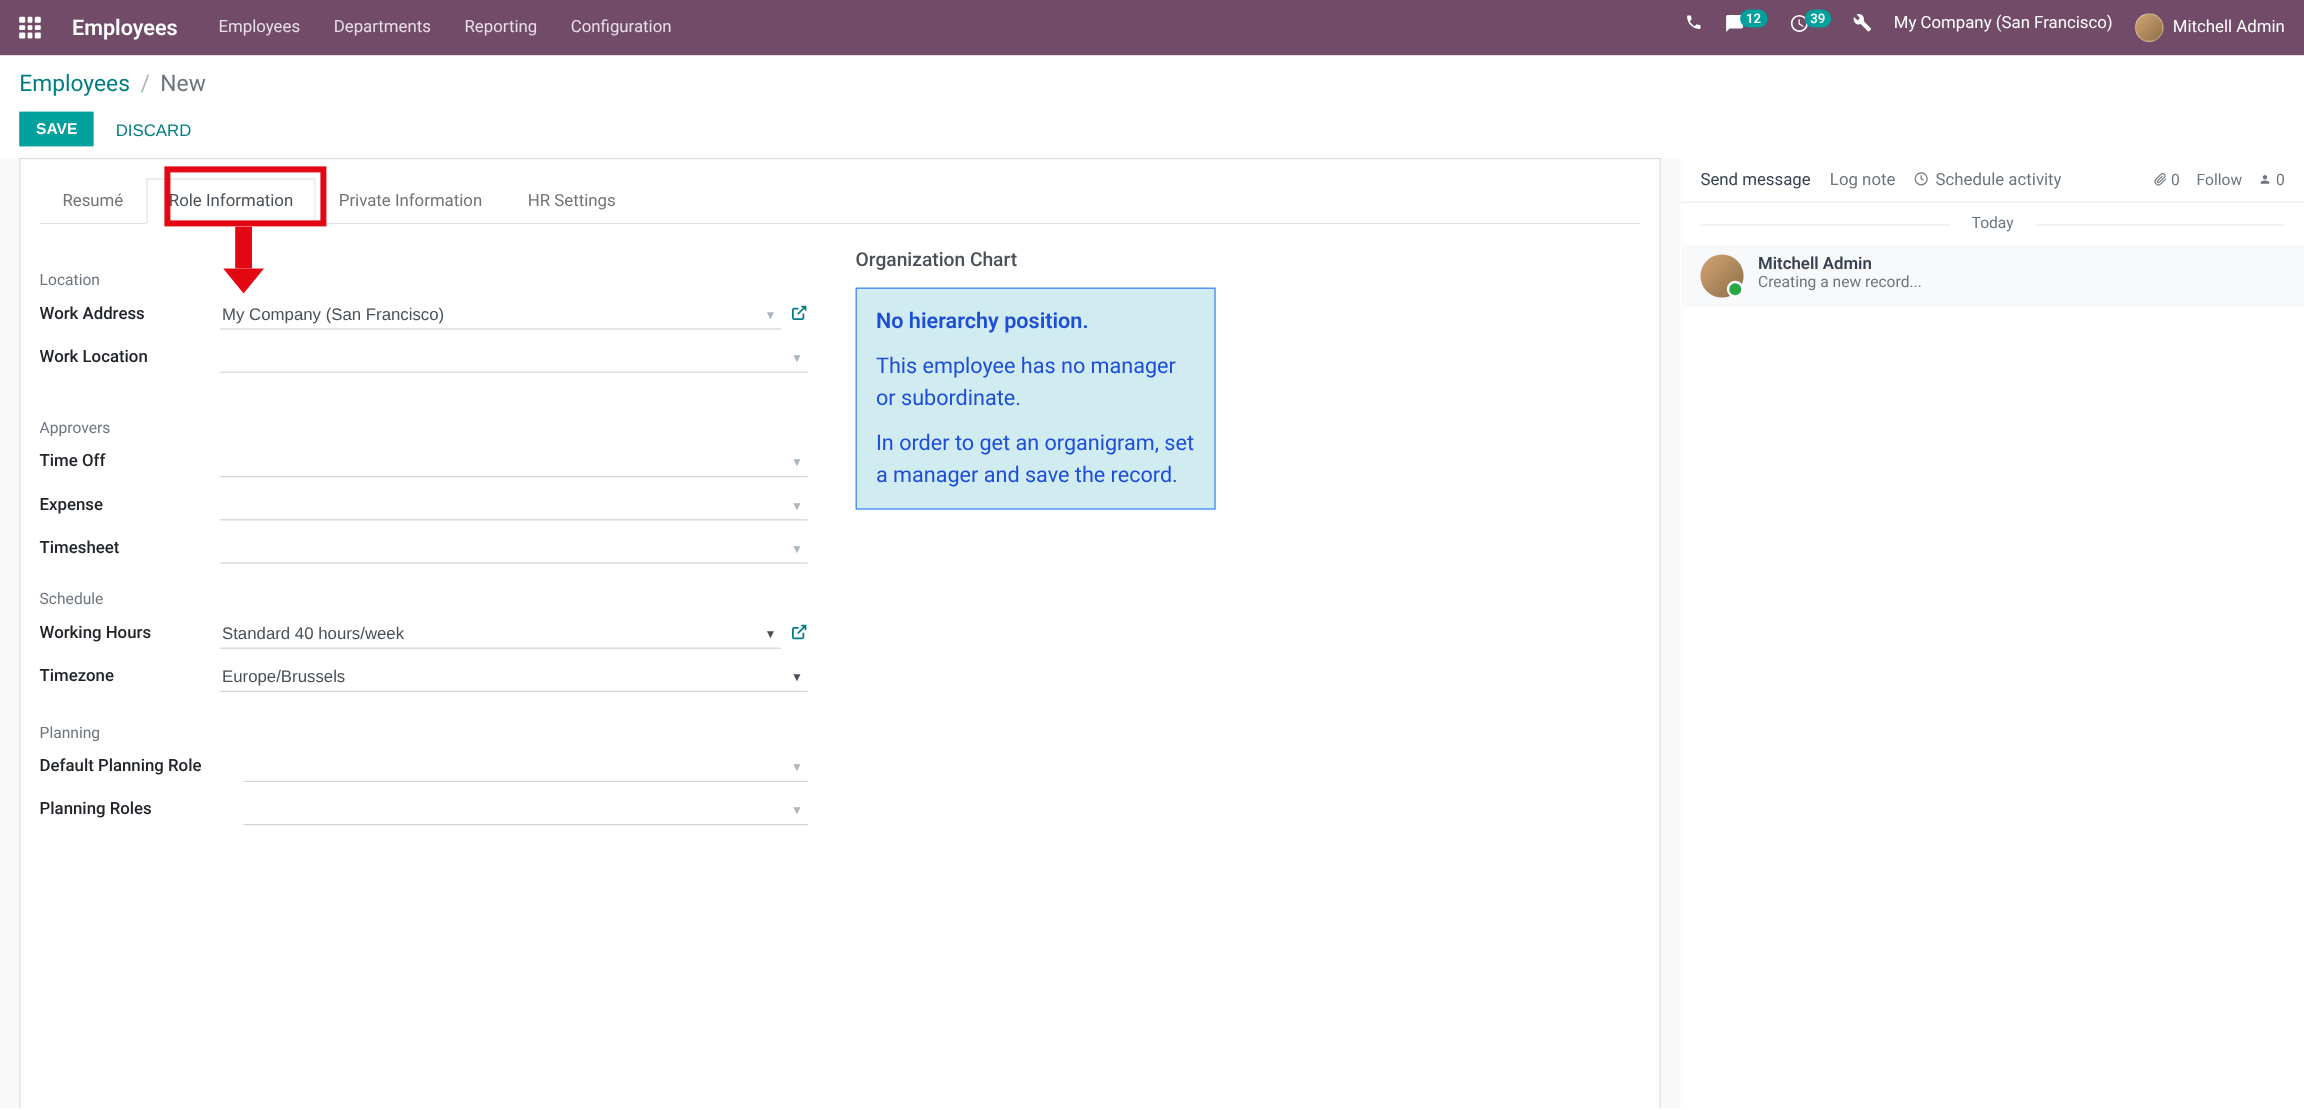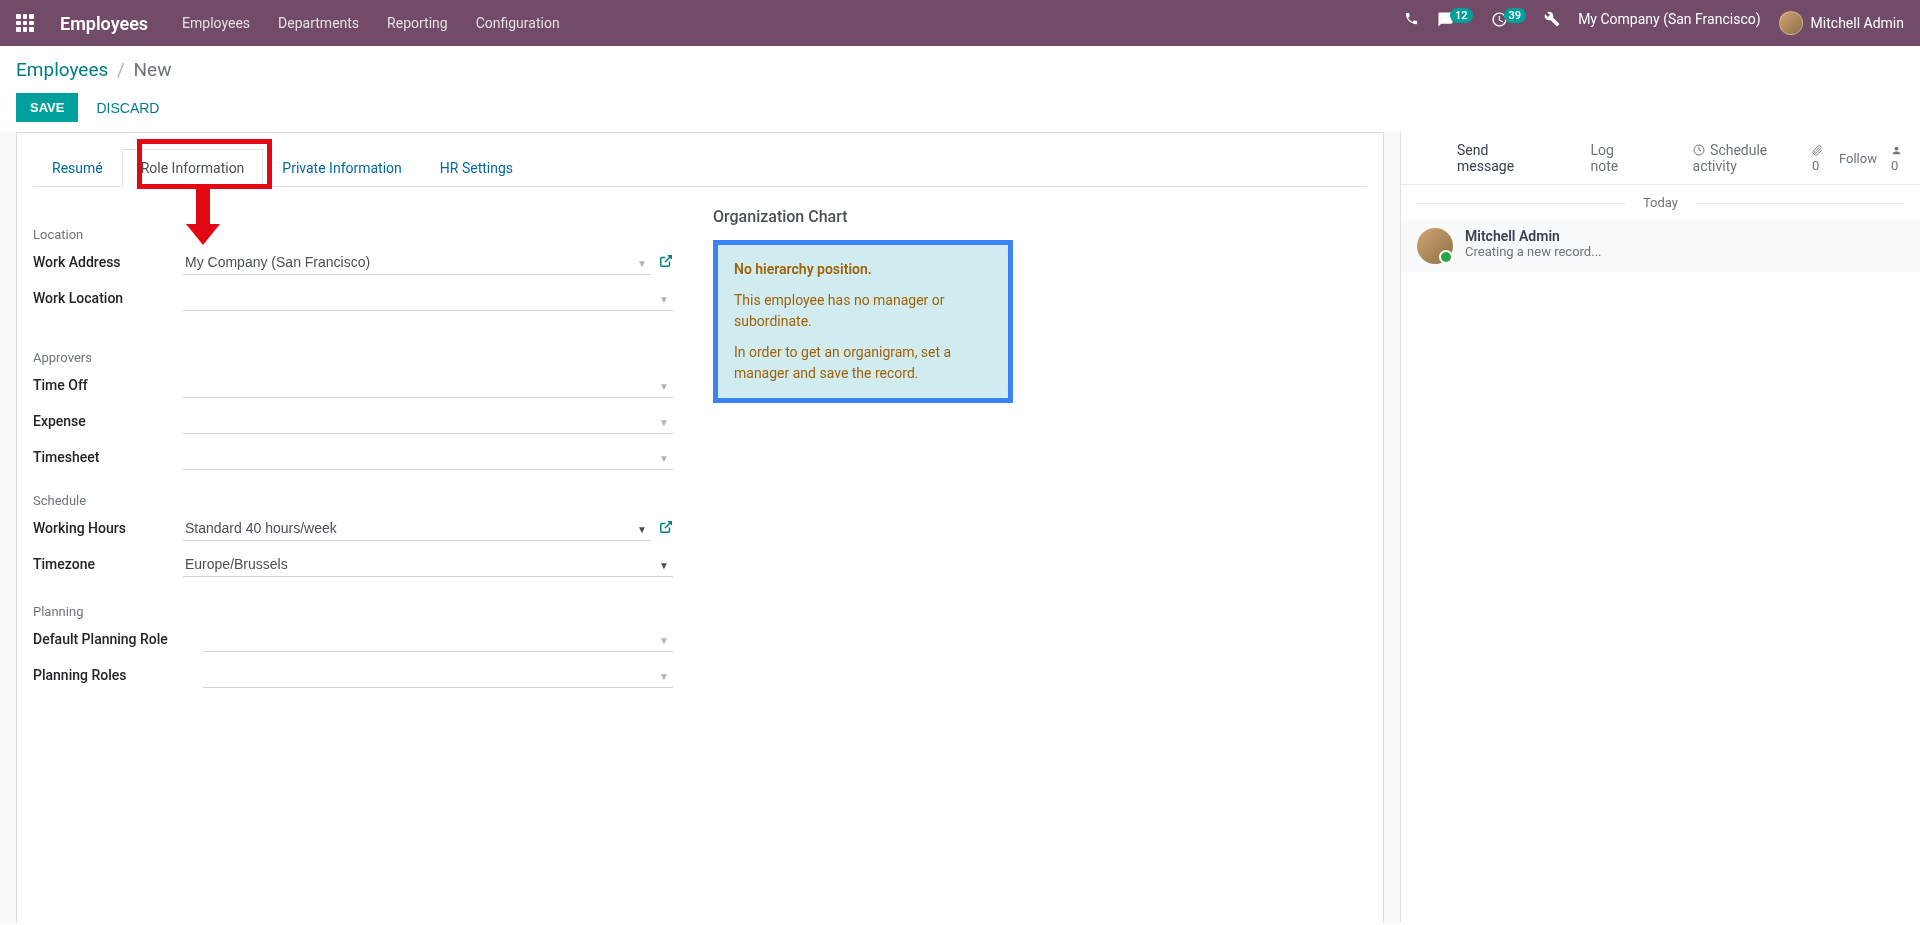--- a/index.html
+++ b/index.html
@@ -30,50 +30,50 @@
 .btn-save { background: #00A09D; color: #fff; border: none; padding: 7px 14px; font-weight: 600; font-size: 13px; cursor: pointer; }
 .btn-discard { background: none; border: none; color: #017E84; font-size: 14px; cursor: pointer; padding: 6px 8px; }
 
 
 .main-area { display: flex; height: calc(925px - 46px - 88px); }
 .form-sheet-bg { flex: 1; background: #f9f9f9; padding: 0; overflow-y: scroll; position: relative; }
 .form-sheet { background: #fff; margin: 0 16px 16px; border: 1px solid #ddd; min-height: 820px; padding: 16px 16px 24px; }
 
 
 .tabs { display: flex; border-bottom: 1px solid #dee2e6; margin-bottom: 20px; position: relative; }
-.tab { padding: 10px 18px; cursor: pointer; color: #0369a1; background: #fff; border: 1px solid transparent; border-bottom: none; font-size: 14px; }
+.tab { padding: 10px 18px; cursor: pointer; color: #737373; background: #fff; border: 1px solid transparent; border-bottom: none; font-size: 14px; }
 .tab.active { border: 1px solid #dee2e6; border-bottom: 1px solid #fff; margin-bottom: -1px; color: #495057; }
 
 .highlight-box { position: absolute; border: 5px solid #E30613; pointer-events: none; top: -10px; left: 104px; width: 135px; height: 50px; }
 .highlight-arrow { position: absolute; top: 40px; left: 150px; pointer-events: none; }
 
 
 .form-columns { display: flex; gap: 40px; }
 .col-left { flex: 1; max-width: 640px; }
 .col-right { width: 300px; }
 .section-title { font-size: 13px; color: #6c757d; margin: 20px 0 8px; }
 .field-row { display: flex; align-items: flex-start; margin-bottom: 8px; min-height: 28px; }
 .field-label { width: 150px; color: #212529; font-weight: 500; font-size: 14px; padding-top: 4px; }
 .field-value { flex: 1; position: relative; }
 .m2o-input { width: 100%; border: none; border-bottom: 1px solid #ced4da; padding: 4px 20px 4px 2px; font-size: 14px; color: #495057; background: transparent; outline: none; }
 .m2o-caret { position: absolute; right: 4px; top: 8px; color: #adb5bd; font-size: 10px; pointer-events: none; }
 .external-link { color: #017E84; margin-left: 8px; cursor: pointer; }
 .address-lines { color: #495057; font-size: 14px; line-height: 1.45; margin-top: 2px; }
 
 
 .org-title { font-size: 16px; color: #495057; font-weight: 500; margin-bottom: 14px; }
-.alert-info { background: #d1ecf1; border: 5px solid #3b82f6; color: #a16207; padding: 14px 16px; font-size: 14px; line-height: 1.5; }
+.alert-info { background: #d1ecf1; border: 1px solid #3b82f6; color: #1d4ed8; padding: 14px 16px; font-size: 18px; line-height: 1.5; }
 .alert-info p { margin-bottom: 10px; }
 .alert-info p:last-child { margin-bottom: 0; }
 .alert-strong { font-weight: 600; }
 
 
 .chatter { width: 520px; border-left: 1px solid #dee2e6; background: #fff; display: flex; flex-direction: column; }
 .chatter-top { display: flex; align-items: center; padding: 10px 16px; border-bottom: 1px solid #e9ecef; gap: 16px; font-size: 14px; color: #6c757d; }
-.chatter-action { cursor: pointer; color: #6c757d; margin-left: 40px; }
+.chatter-action { cursor: pointer; color: #6c757d; }
 .chatter-action.primary { color: #374151; }
 .chatter-right { margin-left: auto; display: flex; align-items: center; gap: 14px; font-size: 13px; color: #6c757d; }
 .chatter-body { flex: 1; overflow-y: auto; }
 .chatter-date { text-align: center; color: #6c757d; font-size: 13px; margin: 10px 0; position: relative; }
 .chatter-date::before, .chatter-date::after { content: ''; position: absolute; top: 50%; width: 40%; height: 1px; background: #e9ecef; }
 .chatter-date::before { left: 16px; }
 .chatter-date::after { right: 16px; }
 .message { display: flex; gap: 12px; padding: 8px 16px; background: #f8f9fa; }
 .msg-avatar { width: 36px; height: 36px; border-radius: 50%; background: linear-gradient(135deg, #d4a574, #8b6f47); position: relative; flex-shrink: 0; }
 .msg-avatar::after { content: ''; position: absolute; bottom: 0; right: 0; width: 10px; height: 10px; background: #28a745; border: 2px solid #fff; border-radius: 50%; }

